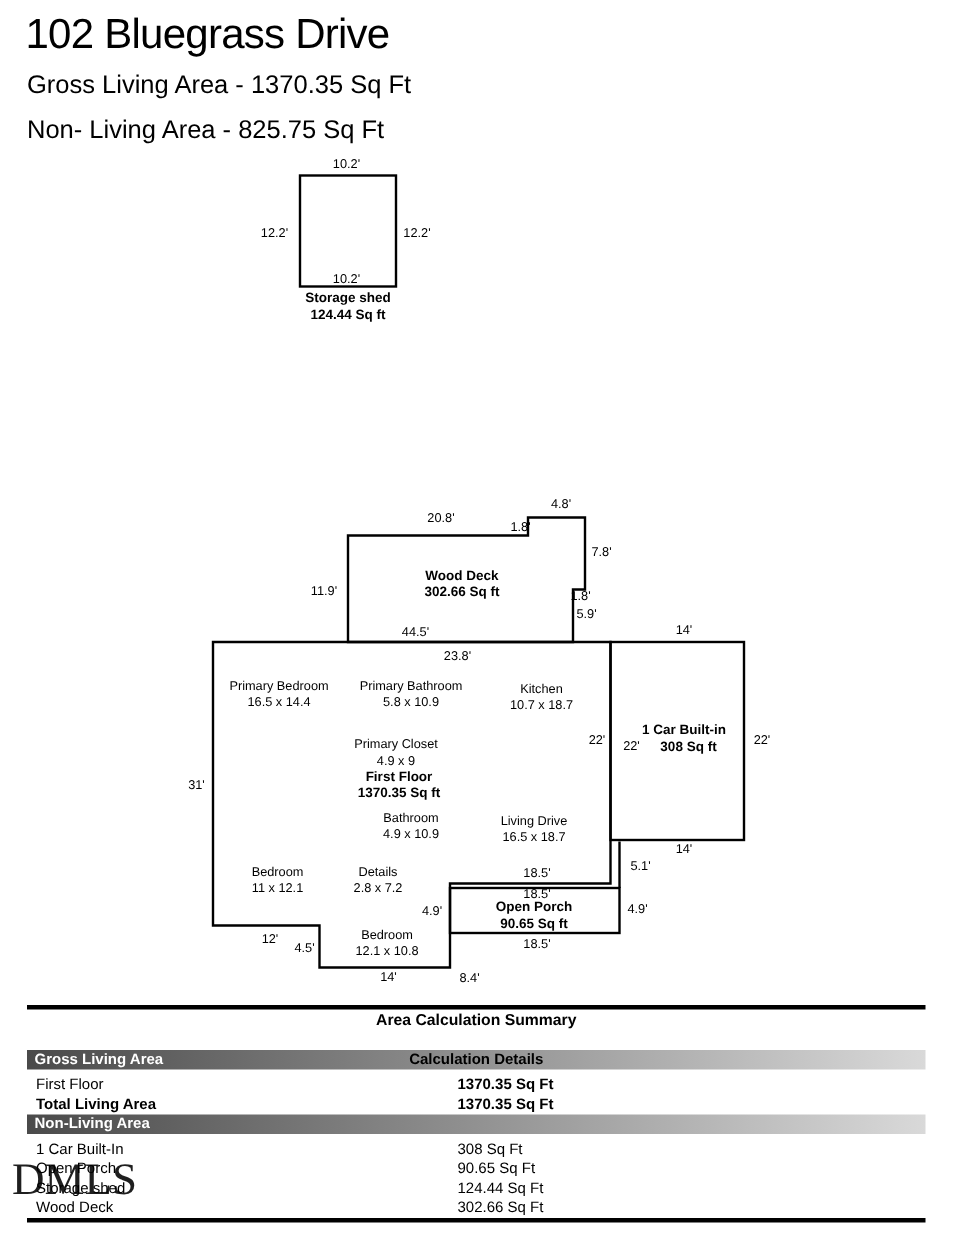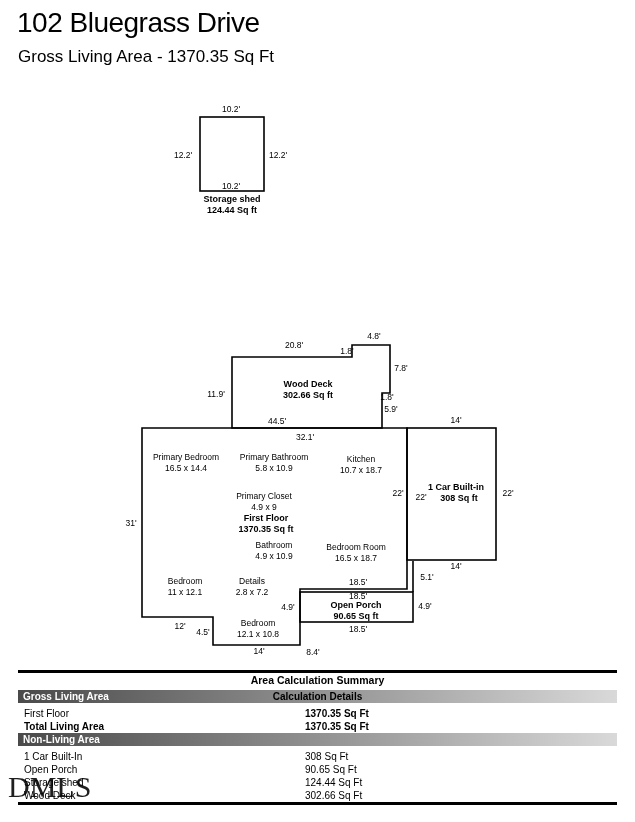--- a/index.html
+++ b/index.html
@@ -15,41 +15,42 @@
 
   .lbl { position:absolute; transform:translate(-50%,-50%); font-size:8.5px; line-height:1;
          white-space:nowrap; color:#000;text-align:center; }
   .lbl.b { font-weight:bold; font-size:9px; }
 
   .watermark { position:absolute; left:8px; top:770px; font-family:"Liberation Serif", serif;
                font-size:30px; color:rgba(0,0,0,0.88); z-index:5; }
 
   .tbl { position:absolute; left:18px; top:670px; width:599px;
          border-top:3px solid #000; border-bottom:3px solid #000; }
-  .t-title { text-align:center; font-weight:bold; font-size:10.5px; height:17px; line-height:14px; }
+  .t-title { text-align:center; font-weight:bold; font-size:10.5px; height:27px; line-height:14px; }
   .sechead { position:relative; height:13px;
              background:linear-gradient(to right,#4a4a4a 0%,#8a8a8a 45%,#d9d9d9 100%); }
   .sechead .sec-label { position:absolute; left:5px; top:0; line-height:13px; font-size:10px;
                         font-weight:bold; color:#fff; }
   .sechead .col-head { position:absolute; left:0; right:0; text-align:center; line-height:13px;
                        font-size:10px; font-weight:bold; color:#000; }
   .spacer { height:4px; }
   .t-row { position:relative; height:13px; font-size:10px; line-height:13px; }
   .t-row .t-label { position:absolute; left:6px; }
   .t-row .t-val { position:absolute; left:287px; }
   .t-row.total { font-weight:bold; }
   .t-row .bold { font-weight:bold; }
 </style>
 </head>
 <body>
 
 <div class="page">
 
   <div class="title">102 Bluegrass Drive</div>
   <div class="sub1">Gross Living Area - 1370.35 Sq Ft</div>
+  <div class="sub2">Non- Living Area - 825.75 Sq Ft</div>
 
   <svg class="plan" width="635" height="822" viewBox="0 0 635 822">
     <rect class="wall" x="200" y="117" width="64" height="74"></rect>
     <polygon class="wall" points="232,357 352,357 352,345 390,345 390,393 382,393 382,428 232,428"></polygon>
     <polygon class="wall" points="142,428 407,428 407,589 300,589 300,645 213,645 213,617 142,617"></polygon>
     <rect class="wall" x="407" y="428" width="89" height="132"></rect>
     <rect class="wall" x="300" y="592" width="113" height="30"></rect>
     <line class="wall" x1="413" y1="561" x2="413" y2="592"></line>
   </svg>
 
@@ -65,40 +66,40 @@
   <div class="lbl" style="left:347px;top:351px">1.8'</div>
   <div class="lbl" style="left:401px;top:368px">7.8'</div>
   <div class="lbl b" style="left:308px;top:384px">Wood Deck</div>
   <div class="lbl b" style="left:308px;top:395px">302.66 Sq ft</div>
   <div class="lbl" style="left:216px;top:394px">11.9'</div>
   <div class="lbl" style="left:387px;top:397px">1.8'</div>
   <div class="lbl" style="left:391px;top:409px">5.9'</div>
   <div class="lbl" style="left:277px;top:421px">44.5'</div>
 
   <div class="lbl" style="left:456px;top:420px">14'</div>
-  <div class="lbl" style="left:305px;top:437px">32.1'</div>
+  <div class="lbl" style="left:305px;top:437px">23.8'</div>
   <div class="lbl" style="left:186px;top:457px">Primary Bedroom</div>
   <div class="lbl" style="left:186px;top:468px">16.5 x 14.4</div>
   <div class="lbl" style="left:274px;top:457px">Primary Bathroom</div>
   <div class="lbl" style="left:274px;top:468px">5.8 x 10.9</div>
   <div class="lbl" style="left:361px;top:459px">Kitchen</div>
   <div class="lbl" style="left:361px;top:470px">10.7 x 18.7</div>
   <div class="lbl" style="left:398px;top:493px">22'</div>
   <div class="lbl b" style="left:456px;top:487px">1 Car Built-in</div>
   <div class="lbl" style="left:421px;top:497px">22'</div>
   <div class="lbl b" style="left:459px;top:498px">308 Sq ft</div>
   <div class="lbl" style="left:508px;top:493px">22'</div>
   <div class="lbl" style="left:264px;top:496px">Primary Closet</div>
   <div class="lbl" style="left:264px;top:507px">4.9 x 9</div>
   <div class="lbl b" style="left:266px;top:518px">First Floor</div>
   <div class="lbl b" style="left:266px;top:529px">1370.35 Sq ft</div>
   <div class="lbl" style="left:131px;top:523px">31'</div>
   <div class="lbl" style="left:274px;top:545px">Bathroom</div>
   <div class="lbl" style="left:274px;top:556px">4.9 x 10.9</div>
-  <div class="lbl" style="left:356px;top:547px">Bedroom Room</div>
+  <div class="lbl" style="left:356px;top:547px">Living Drive</div>
   <div class="lbl" style="left:356px;top:558px">16.5 x 18.7</div>
   <div class="lbl" style="left:456px;top:566px">14'</div>
   <div class="lbl" style="left:427px;top:577px">5.1'</div>
   <div class="lbl" style="left:185px;top:581px">Bedroom</div>
   <div class="lbl" style="left:185px;top:592px">11 x 12.1</div>
   <div class="lbl" style="left:252px;top:581px">Details</div>
   <div class="lbl" style="left:252px;top:592px">2.8 x 7.2</div>
 
   <div class="lbl" style="left:358px;top:582px">18.5'</div>
   <div class="lbl" style="left:358px;top:596px">18.5'</div>

